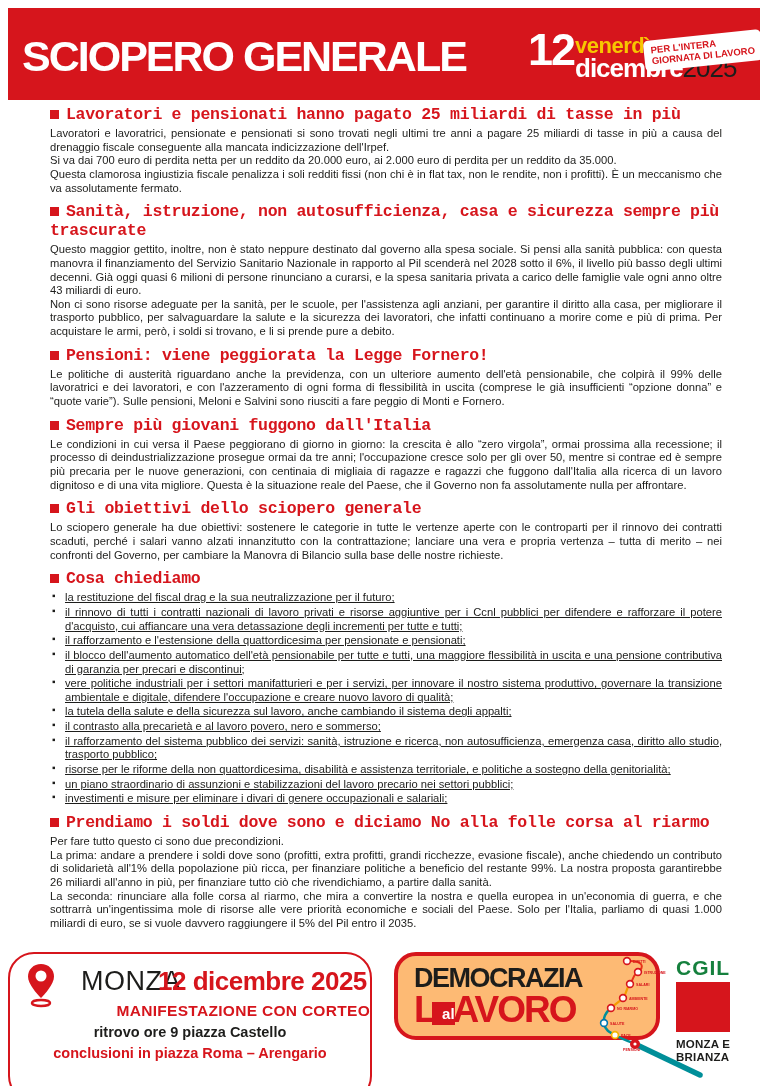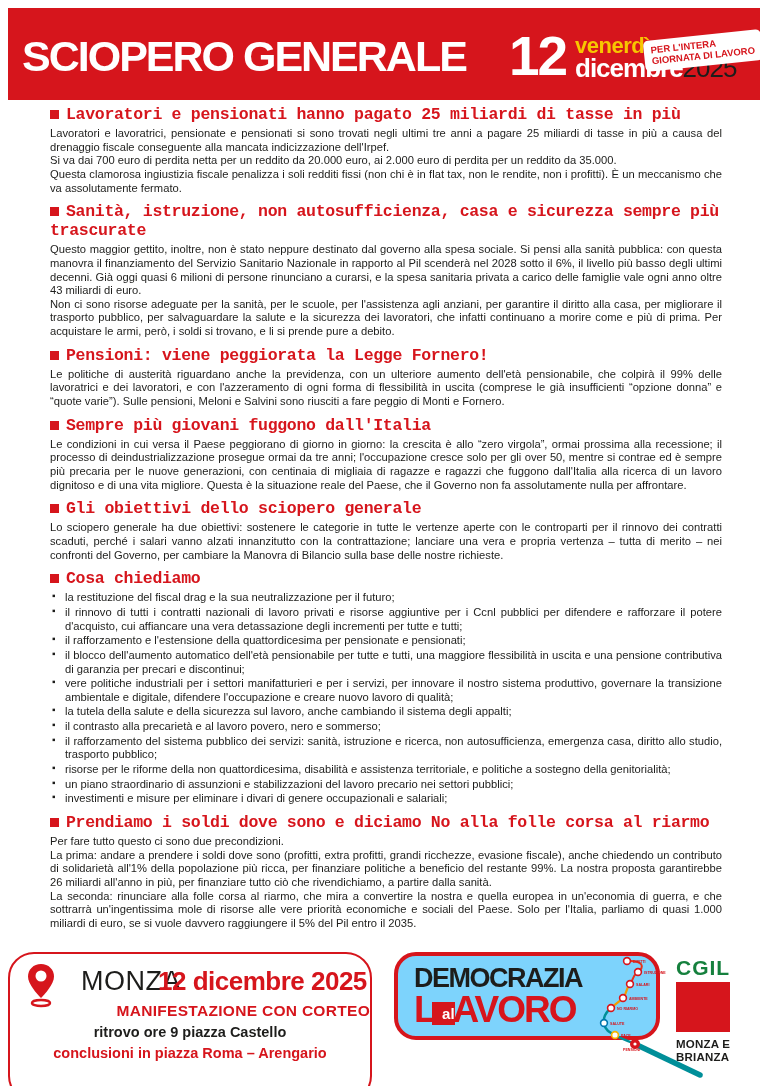--- a/index.html
+++ b/index.html
@@ -7,58 +7,58 @@
   .page {
     position:relative; width:768px; height:1086px; background:#ffffff;
     overflow:hidden; font-family:"Liberation Sans", sans-serif; color:#1d1d1b;
   }
   
   .band { position:absolute; left:8px; top:8px; right:8px; height:92px; background:#d6151c; }
   .title {
     position:absolute; left:14px; top:24px; font-size:43px; font-weight:bold;
     color:#ffffff; letter-spacing:-2px; white-space:nowrap;
   }
-  .day { position:absolute; left:501px; top:16px; font-size:55px; font-weight:bold; color:#ffffff; letter-spacing:-2px; }
+  .day { position:absolute; left:520px; top:16px; font-size:45px; font-weight:bold; color:#ffffff; letter-spacing:-2px; }
   .weekday { position:absolute; left:567px; top:25px; font-size:22px; font-weight:bold; color:#f7c600; letter-spacing:-0.5px; }
   .monthrow { position:absolute; left:567px; top:45px; font-size:26px; font-weight:bold; color:#ffffff; letter-spacing:-1px; white-space:nowrap; }
   .year { color:#1d1d1b; font-weight:normal; letter-spacing:-1px; }
   .badge {
     position:absolute; left:636px; top:27px; background:#ffffff; color:#d6151c;
     font-size:9.5px; font-weight:bold; line-height:1.2; padding:4px 7px;
     border-radius:5px; transform:rotate(-6deg); white-space:nowrap;
   }
   
   .main { position:absolute; left:50px; width:672px; top:104px; height:844px; overflow:hidden; }
   h2.sec-h {
     color:#d6151c; font-size:16.5px; line-height:1.15; font-weight:bold;
     letter-spacing:-0.3px; margin:8px 0 2px;font-family:Liberation Mono, monospace;
   }
   section:first-child h2.sec-h { margin-top:2px; }
   .sq { display:inline-block; width:9px; height:9px; background:#d6151c; margin-right:7px; }
   p.body { font-size:11.2px; line-height:1.22; text-align:justify; color:#1d1d1b; }
-  ul.demands { list-style:none; margin-top:1px; }
+  ul.demands { list-style:none; margin-top:1px;text-decoration:underline; }
   ul.demands li {
     position:relative; padding-left:15px; font-size:11.2px; line-height:1.22;
     text-align:justify; color:#1d1d1b; margin-bottom:1px;
   }
   ul.demands li::before { content:"▪"; position:absolute; left:2px; top:-1px; font-size:10px; color:#1d1d1b; }
   
   .loc-box {
     position:absolute; left:8px; top:952px; width:364px; height:150px;
     border:2.5px solid #d6151c; border-radius:26px; background:#ffffff;
   }
   .pin { position:absolute; left:14px; top:8px; width:34px; height:46px; }
   .city { position:absolute; left:52px; top:12px; font-size:27px; font-weight:normal; color:#1d1d1b; letter-spacing:0.5px;margin-left:19px; }
   .date { position:absolute; left:148px; top:12px; font-size:26px; font-weight:bold; color:#d6151c; letter-spacing:-0.5px; }
   .event { position:absolute; left:0; top:48px; width:100%; text-align:right; font-size:15.5px; font-weight:bold; color:#d6151c; letter-spacing:0.3px; }
   .meet  { position:absolute; left:0; top:70px; width:100%; text-align:center; font-size:14.5px; font-weight:bold; color:#1d1d1b; }
   .concl { position:absolute; left:0; top:91px; width:100%; text-align:center; font-size:14.5px; font-weight:bold; color:#d6151c; }
   .dem-box {
     position:absolute; left:394px; top:952px; width:266px; height:88px;
-    border:4px solid #d6151c; border-radius:22px; background:#7dd3fc;
+    border:4px solid #d6151c; border-radius:22px; background:#fdba74;
   }
   .dem1 { position:absolute; left:16px; top:7px; font-size:27px; font-weight:bold; color:#1d1d1b; letter-spacing:-1.5px; }
   .dem2 { position:absolute; left:16px; top:33px; font-size:37px; font-weight:bold; color:#d6151c; letter-spacing:-2px; white-space:nowrap; }
   .al-box {
     display:inline-block; width:23px; height:23px; background:#d6151c; color:#ffffff;
     font-size:15px; font-weight:bold; letter-spacing:0; text-align:right; line-height:23px;
     vertical-align:baseline; position:relative; top:-3px; margin:0 -2px 0 -3px;
   }
   .route { position:absolute; left:585px; top:952px; width:130px; height:132px; z-index:5; }
   .cgil { position:absolute; left:676px; top:956px; width:56px; }

